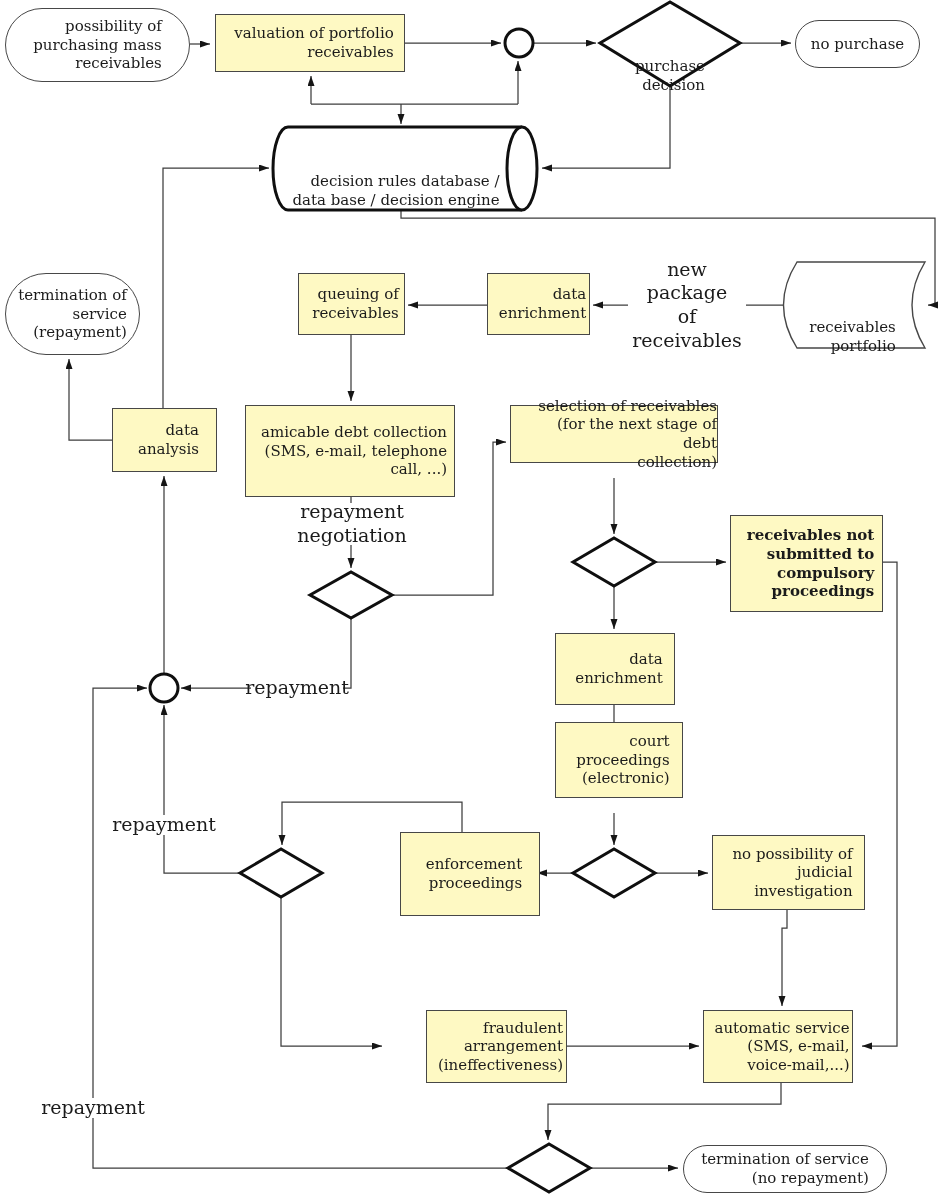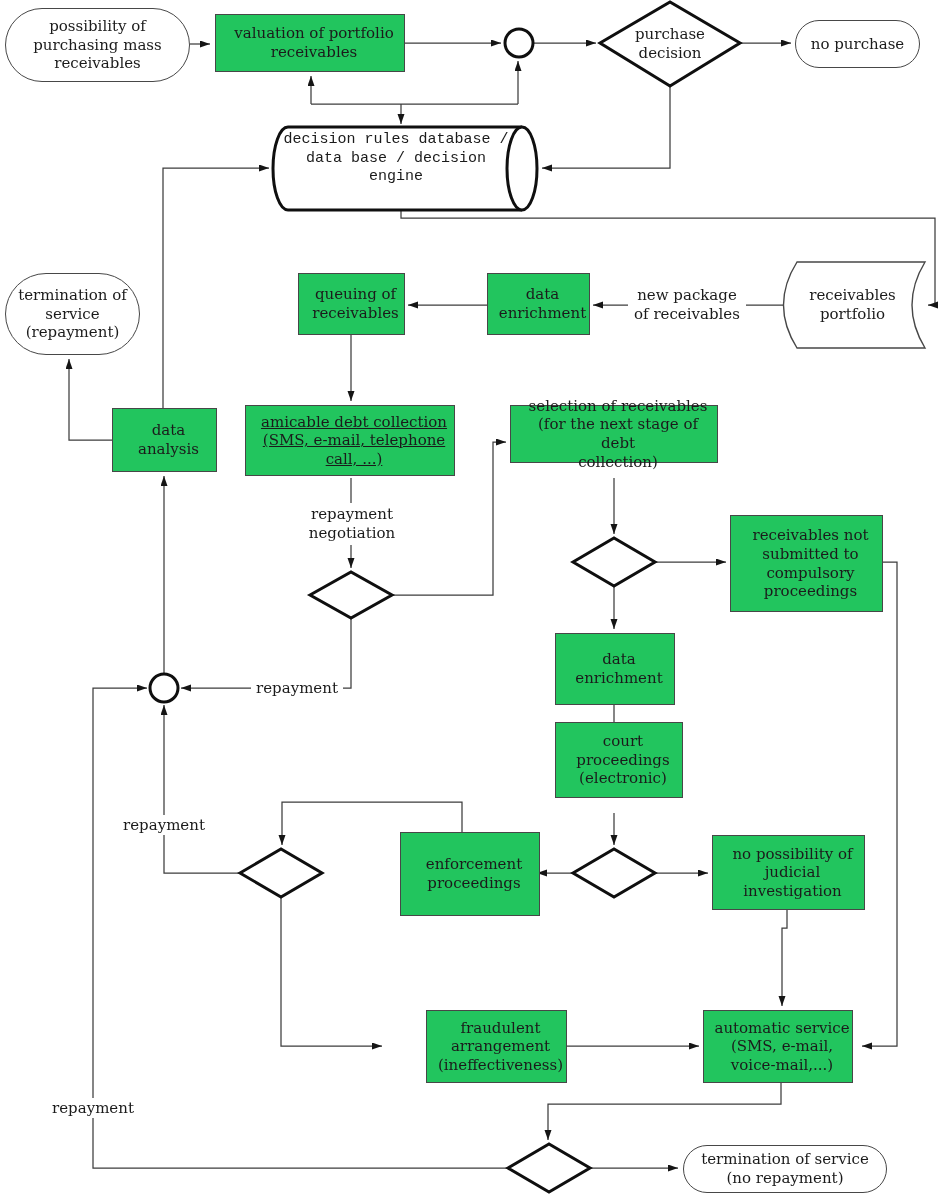--- a/index.html
+++ b/index.html
@@ -4,29 +4,29 @@
 <style>
   html,body{margin:0;padding:0;background:#ffffff;}
   .stage{
     position:relative;width:949px;height:1200px;background:#ffffff;
     font-family:"DejaVu Serif","Liberation Serif",serif;
     color:#1b1b1b;overflow:hidden;
   }
   .stage svg{position:absolute;left:0;top:0;}
   .node{
     position:absolute;display:flex;align-items:center;justify-content:center;
-    text-align:center;white-space:pre-line;font-size:15px;line-height:1.24;
+    text-align:right;white-space:pre-line;font-size:15px;line-height:1.24;
     box-sizing:border-box;
   }
-  .rectnode{background:#22c55e;border:1.4px solid #474747;padding-left:8px;}
+  .rectnode{background:#fef9c3;border:1.4px solid #474747;padding-left:8px;}
   .term{background:#ffffff;border:1.4px solid #474747;}
-  .plain{background:transparent;border:none;}
+  .plain{background:transparent;border:none;margin-top:32px;}
   .edge-label{
     position:absolute;display:flex;align-items:center;justify-content:center;
-    text-align:center;white-space:pre-line;font-size:15px;line-height:1.24;
+    text-align:center;white-space:pre-line;font-size:19px;line-height:1.24;
     background:#ffffff;box-sizing:border-box;
   }
 </style>
 </head>
 <body>
 
 <div class="stage">
 
   <svg width="949" height="1200" viewBox="0 0 949 1200">
     <defs>
@@ -100,27 +100,27 @@
 (no repayment)</div>
 
   <div class="node rectnode" style="left:215px;top:14px;width:190px;height:58px;">valuation of portfolio
 receivables</div>
   <div class="node rectnode" style="left:487px;top:273px;width:103px;height:62px;">data
 enrichment</div>
   <div class="node rectnode" style="left:298px;top:273px;width:107px;height:62px;">queuing of
 receivables</div>
   <div class="node rectnode" style="left:112px;top:408px;width:105px;height:64px;">data
 analysis</div>
-  <div class="node rectnode" style="left:245px;top:405px;width:210px;height:71px;text-decoration:underline;">amicable debt collection
+  <div class="node rectnode" style="left:245px;top:405px;width:210px;height:92px;">amicable debt collection
 (SMS, e-mail, telephone
 call, ...)</div>
   <div class="node rectnode" style="left:510px;top:405px;width:208px;height:58px;">selection of receivables
 (for the next stage of debt
 collection)</div>
-  <div class="node rectnode" style="left:730px;top:515px;width:153px;height:97px;">receivables not
+  <div class="node rectnode" style="left:730px;top:515px;width:153px;height:97px;font-weight:bold;">receivables not
 submitted to
 compulsory
 proceedings</div>
   <div class="node rectnode" style="left:555px;top:633px;width:120px;height:72px;">data
 enrichment</div>
   <div class="node rectnode" style="left:555px;top:722px;width:128px;height:76px;">court
 proceedings
 (electronic)</div>
   <div class="node rectnode" style="left:392px;top:832px;width:140px;height:84px;margin-left:8px;">enforcement
 proceedings</div>
@@ -129,21 +129,21 @@
 investigation</div>
   <div class="node rectnode" style="left:386px;top:1010px;width:141px;height:73px;margin-left:40px;">fraudulent
 arrangement
 (ineffectiveness)</div>
   <div class="node rectnode" style="left:703px;top:1010px;width:150px;height:73px;">automatic service
 (SMS, e-mail,
 voice-mail,...)</div>
 
   <div class="node plain" style="left:610px;top:20px;width:120px;height:48px;">purchase
 decision</div>
-  <div class="node plain" style="left:282px;top:130px;width:228px;height:58px;font-family:Liberation Mono, monospace;">decision rules database /
+  <div class="node plain" style="left:282px;top:130px;width:228px;height:58px;">decision rules database /
 data base / decision engine</div>
   <div class="node plain" style="left:790px;top:265px;width:125px;height:80px;">receivables
 portfolio</div>
 
   <div class="edge-label" style="left:628px;top:286px;width:118px;height:38px;">new package
 of receivables</div>
   <div class="edge-label" style="left:298px;top:503px;width:108px;height:42px;">repayment
 negotiation</div>
   <div class="edge-label" style="left:251px;top:678px;width:92px;height:20px;">repayment</div>
   <div class="edge-label" style="left:118px;top:815px;width:92px;height:20px;">repayment</div>

